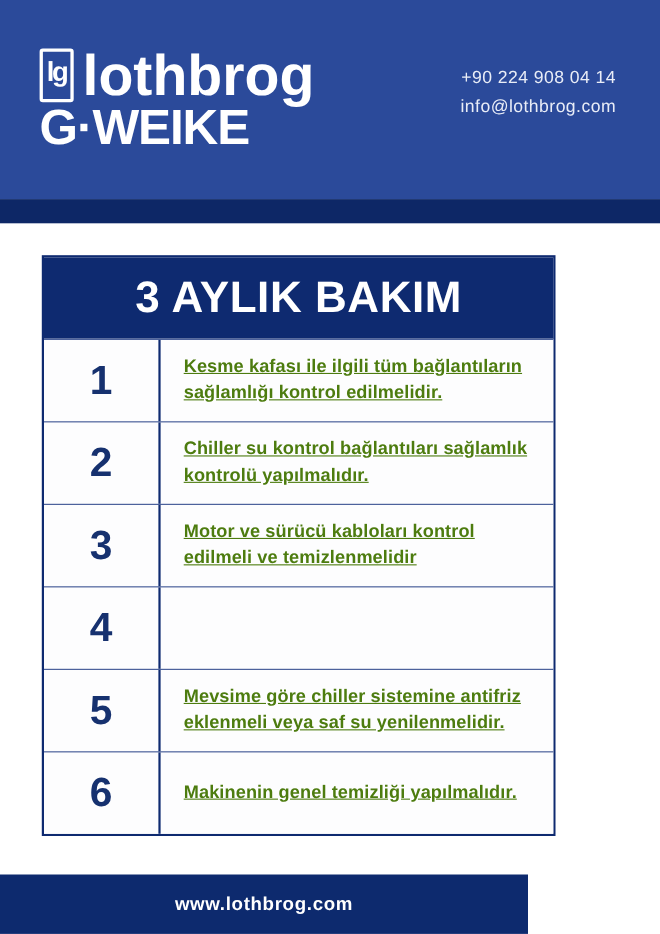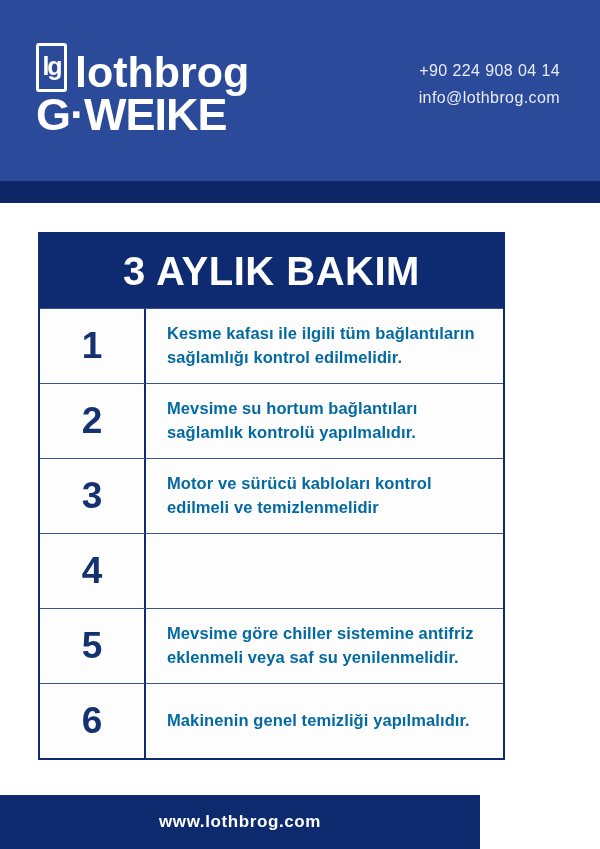--- a/index.html
+++ b/index.html
@@ -34,21 +34,21 @@
     font-weight: bold;
     font-size: 25px;
     letter-spacing: -2px;
     display: flex;
     align-items: center;
     justify-content: center;
     padding-bottom: 3px;
   }
   .logo-name {
     color: #ffffff;
-    font-size: 43px;
+    font-size: 52px;
     font-weight: bold;
     letter-spacing: 0px;
     line-height: 1;
     margin-bottom: -2px;
   }
   .logo-brand {
     color: #ffffff;
     font-size: 45px;
     font-weight: bold;
     letter-spacing: -1px;
@@ -104,25 +104,26 @@
     justify-content: center;
     color: #16316f;
     font-size: 37px;
     font-weight: bold;
   }
   .ttext {
     flex: 1;
     display: flex;
     align-items: center;
     padding: 12px 14px 12px 21px;
-    color: #0369a1;
+    color: #4d7c0f;
     font-size: 16.5px;
     font-weight: bold;
     line-height: 1.45;
     letter-spacing: 0.1px;
+    text-decoration: underline;
   }
 
   
   .footer {
     position: absolute;
     left: 0;
     bottom: 0;
     width: 480px;
     height: 54px;
     background: #0d2a6e;
@@ -156,21 +157,21 @@
 
 <div class="table-wrap">
   <div class="table-title">3 AYLIK BAKIM</div>
 
   <div class="trow">
     <div class="tnum">1</div>
     <div class="ttext">Kesme kafası ile ilgili tüm bağlantıların sağlamlığı kontrol edilmelidir.</div>
   </div>
   <div class="trow">
     <div class="tnum">2</div>
-    <div class="ttext">Mevsime su hortum bağlantıları sağlamlık kontrolü yapılmalıdır.</div>
+    <div class="ttext">Chiller su kontrol bağlantıları sağlamlık kontrolü yapılmalıdır.</div>
   </div>
   <div class="trow">
     <div class="tnum">3</div>
     <div class="ttext">Motor ve sürücü kabloları kontrol edilmeli ve temizlenmelidir</div>
   </div>
   <div class="trow">
     <div class="tnum">4</div>
   </div>
   <div class="trow">
     <div class="tnum">5</div>

